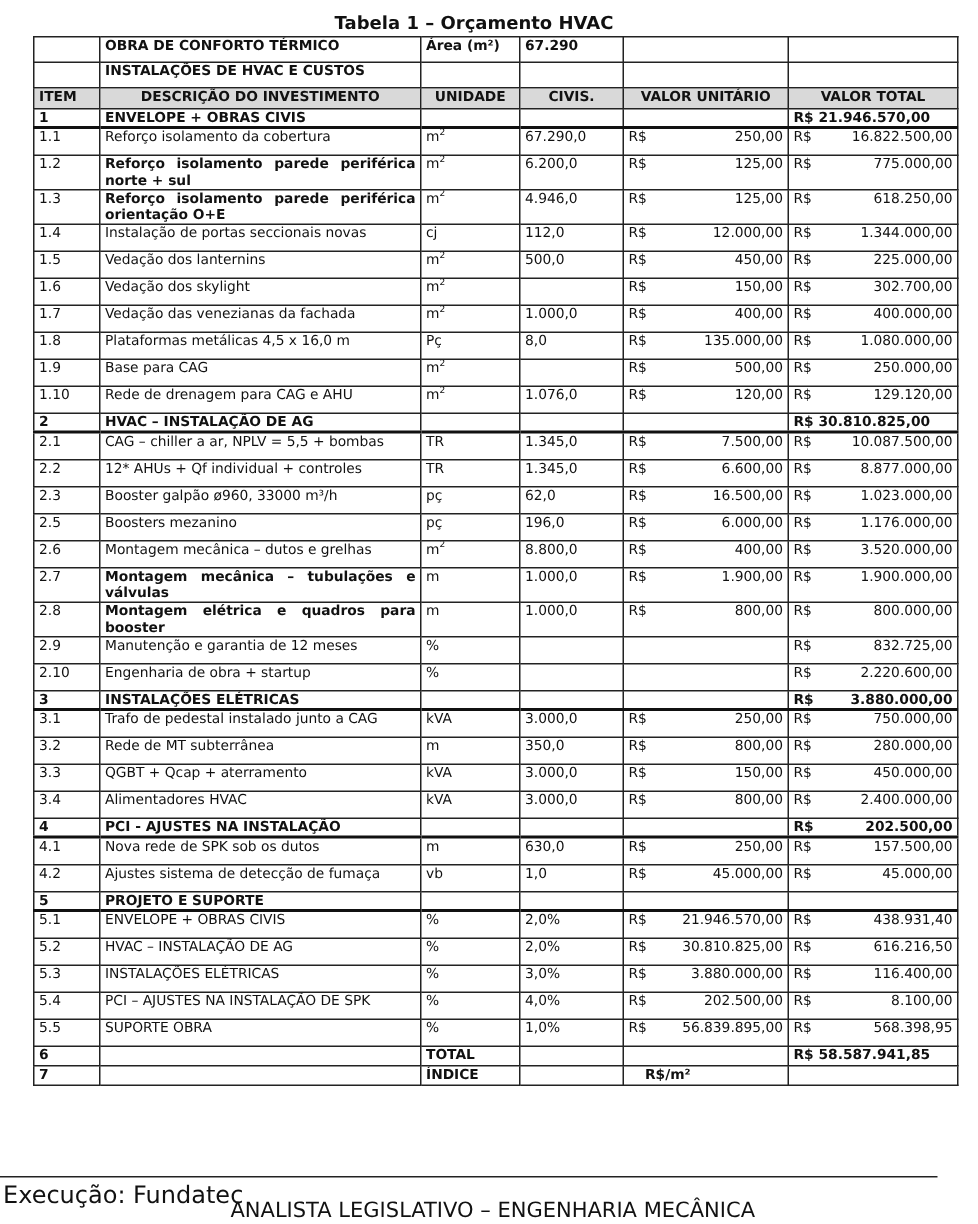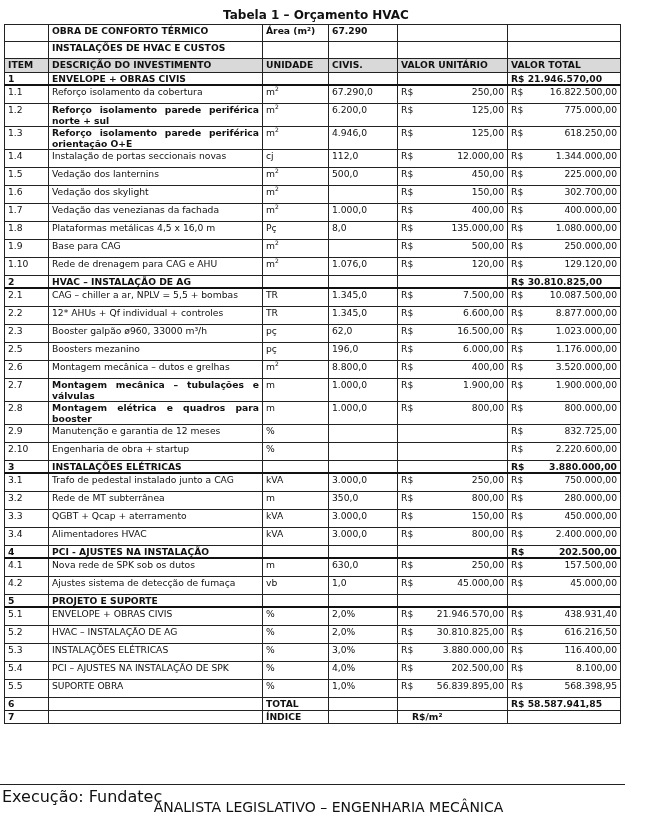--- a/index.html
+++ b/index.html
@@ -1,27 +1,27 @@
 <!DOCTYPE html>
 <html><head>
 <meta charset="utf-8">
 <style>
   html, body { margin: 0; padding: 0; background: #ffffff; }
   body { width: 652px; height: 816px; position: relative; overflow: hidden;
          font-family: "DejaVu Sans", "Liberation Sans", sans-serif; color: #111; }
   .title { position: absolute; top: 8px; left: 0; width: 632px; text-align: center;
            font-weight: bold; font-size: 12px; letter-spacing: 0; }
-  table.budget { position: absolute; top: 24px; left: 4px; border-collapse: collapse;
+  table.budget { position: absolute; top: 24px; left: 22px; border-collapse: collapse;
                  table-layout: fixed; width: 616px; font-size: 9.2px; }
   table.budget td { border: 1px solid #222; padding: 0 3px; vertical-align: top; line-height: 11px;
                     overflow: hidden; white-space: nowrap; }
   col.c-item { width: 44px; } col.c-desc { width: 214px; } col.c-unit { width: 66px; }
   col.c-qty { width: 69px; } col.c-vu { width: 110px; } col.c-vt { width: 113px; }
   tr.h1 td { height: 16px; font-weight: bold; }
-  tr.hdr td { height: 13px; font-weight: bold; background: #d9d9d9; }
+  tr.hdr td { height: 13px; font-weight: bold; background: #d9d9d9; text-align: center; }
   tr.hdr td.item { text-align: left; margin-left: 34px; }
   tr.sec td { height: 11px; font-weight: bold; border-bottom: 2px solid #111; }
   tr.row td { height: 17px; }
   tr.row2 td { height: 20px; }
   td.desc.just { white-space: normal; text-align: justify; text-align-last: left; font-weight: bold; }
   .money { display: flex; justify-content: space-between; }
   .money .cur { }
   .money .amt { text-align: right; }
   sup { font-size: 6px; line-height: 0; }
   tr.tot td { height: 12px; font-weight: bold; }

